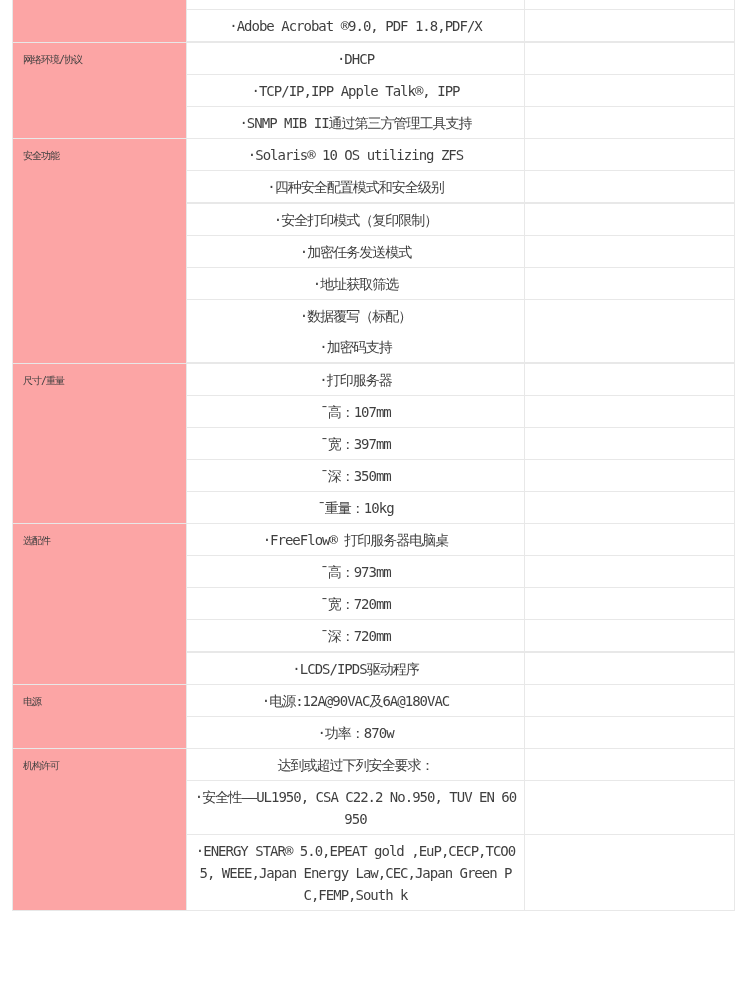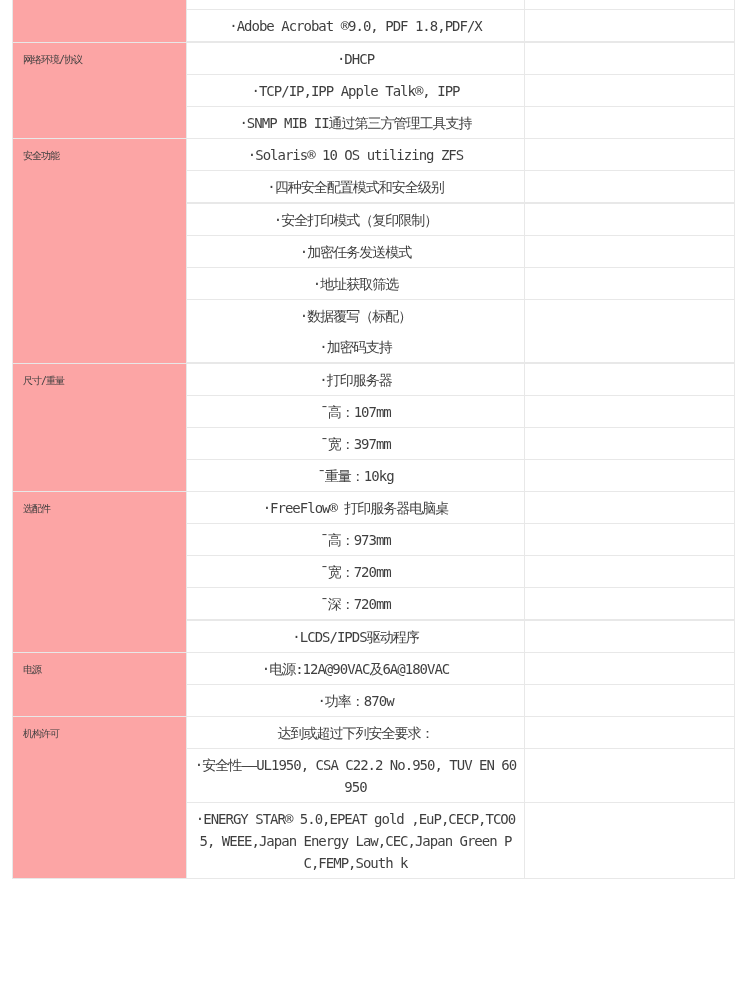--- a/index.html
+++ b/index.html
@@ -148,20 +148,24 @@
           <div class="item-notes"></div>
         </div>
         <div class="item-row">
           <div class="item-text">ˉ高：107mm</div>
           <div class="item-notes"></div>
         </div>
         <div class="item-row">
           <div class="item-text">ˉ宽：397mm</div>
           <div class="item-notes"></div>
         </div>
+        <div class="item-row">
+          <div class="item-text">ˉ深：350mm</div>
+          <div class="item-notes"></div>
+        </div>
         <div class="item-row last">
           <div class="item-text">ˉ重量：10kg</div>
           <div class="item-notes"></div>
         </div>
       </div>
     </div>
     <div class="section">
       <div class="label-cell">选配件</div>
       <div class="content-cell">
         <div class="item-row">

